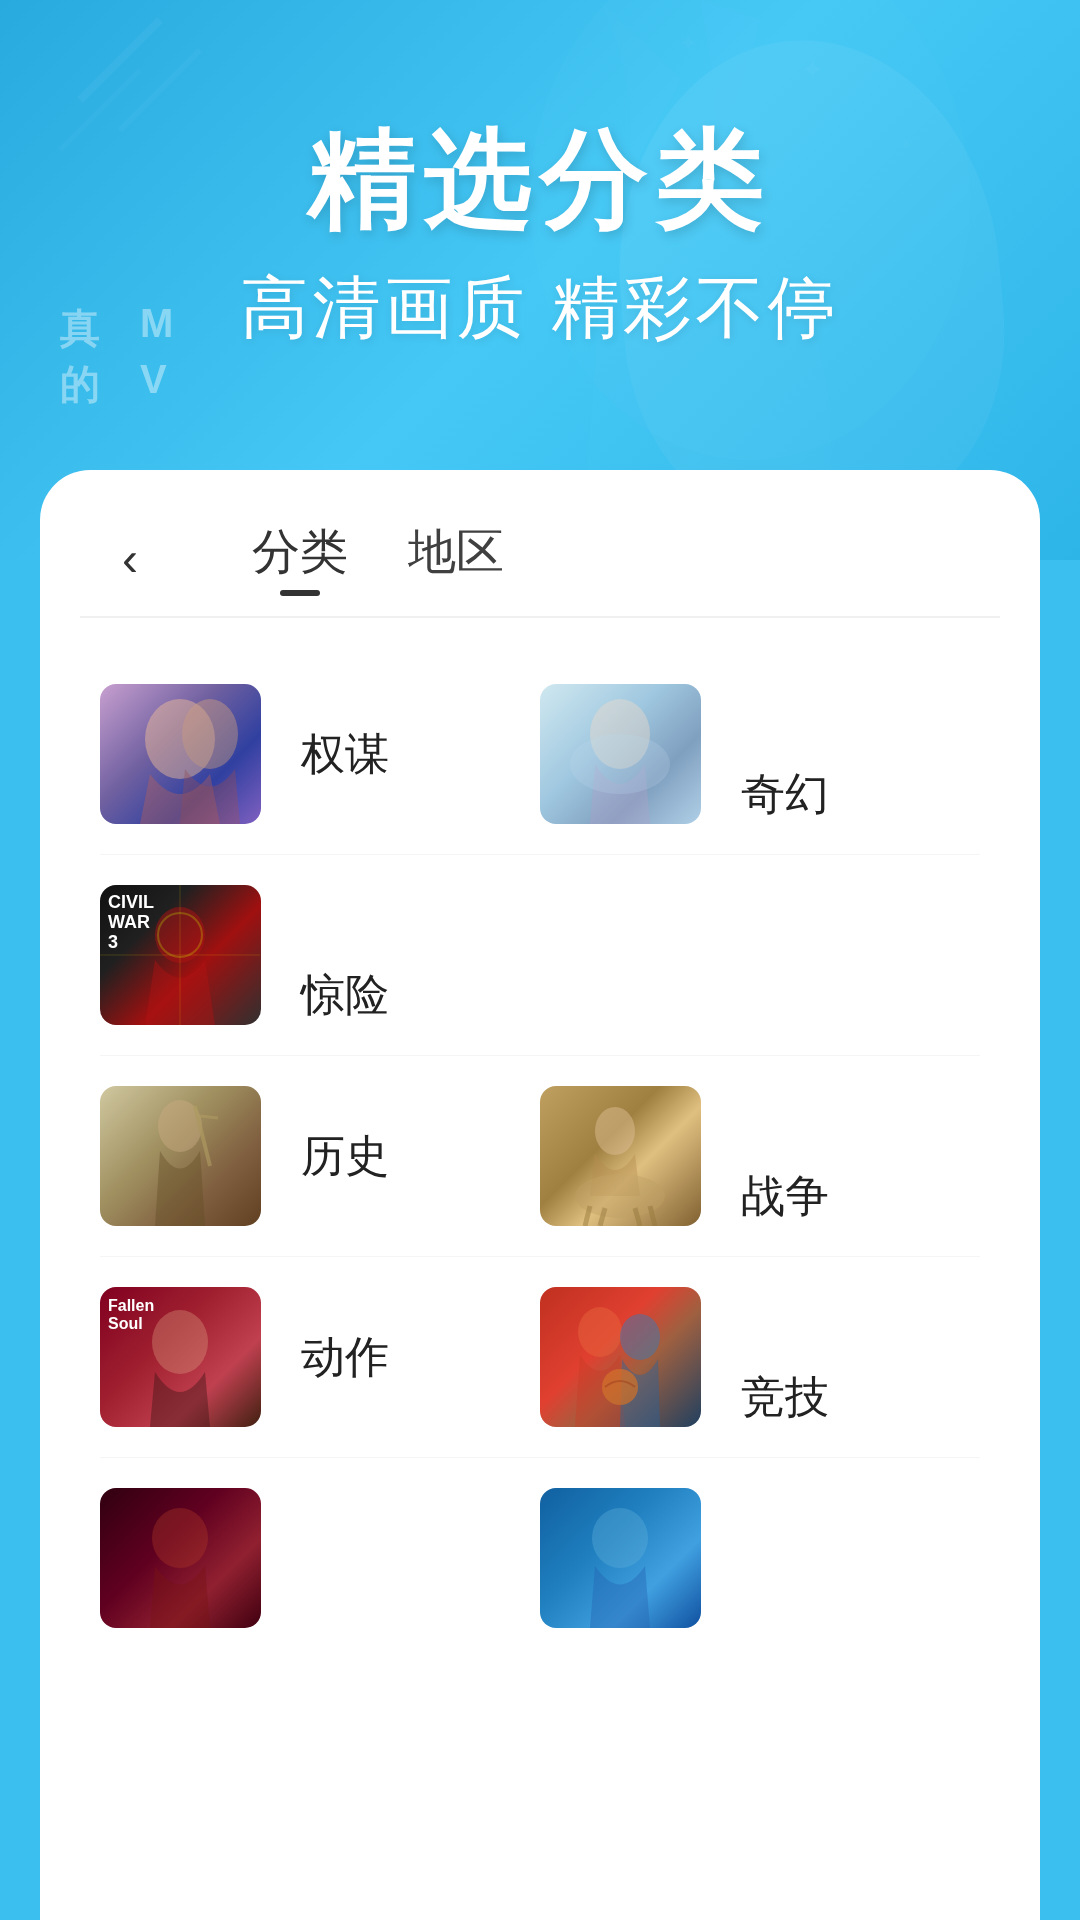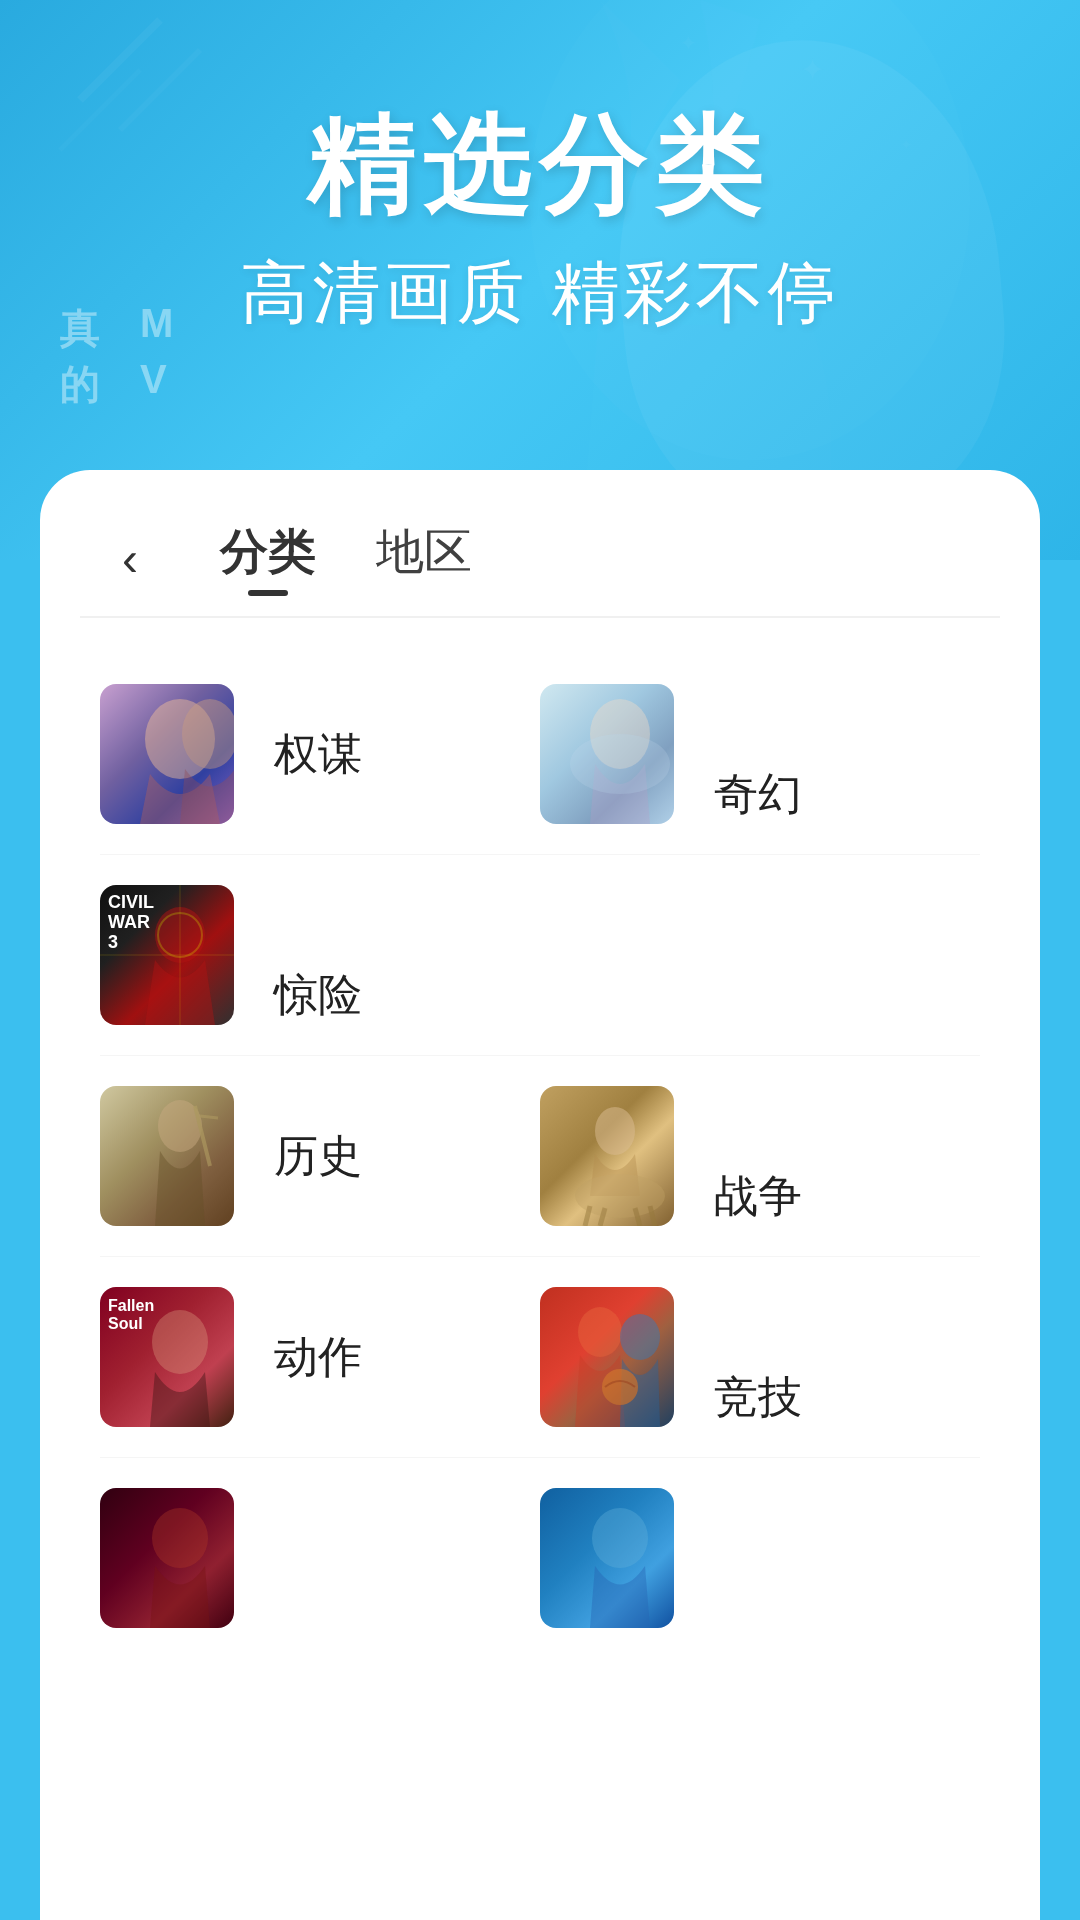--- a/index.html
+++ b/index.html
@@ -48,23 +48,22 @@
       background: rgba(255,255,255,0.15);
       border-radius: 50% 50% 40% 40%;
       transform: rotate(-5deg);
     }
 
     .hero-text {
       position: absolute;
       top: 0;
       left: 0;
       width: 100%;
-      padding-top: 77px;
+      padding-top: 120px;
       text-align: center;
-      margin-top: 28px;
     }
 
     .hero-title {
       font-size: 108px;
       font-weight: 900;
       color: #ffffff;
       letter-spacing: 8px;
       text-shadow: 2px 4px 12px rgba(0,0,0,0.15);
       line-height: 1.1;
     }
@@ -125,21 +124,22 @@
 
     .tab-item {
       font-size: 48px;
       color: #333;
       cursor: pointer;
       position: relative;
       padding-bottom: 12px;
     }
 
     .tab-item.active {
-      font-weight: 700;
+      font-weight: 400;
+      margin-left: 32px;
     }
 
     .tab-item.active::after {
       content: '';
       position: absolute;
       bottom: 0;
       left: 50%;
       transform: translateX(-50%);
       width: 40px;
       height: 6px;
@@ -181,21 +181,21 @@
       flex: 1;
     }
 
     .category-right {
       display: flex;
       align-items: flex-end;
       flex: 1;
     }
 
     .category-thumb {
-      width: 134px;
+      width: 161px;
       height: 140px;
       border-radius: 16px;
       overflow: hidden;
       flex-shrink: 0;
       position: relative;
     }
 
     
     .thumb-quanmou { background: linear-gradient(135deg, #c8a0d0 0%, #7060a0 40%, #3040a0 70%, #8060c0 100%); }
     .thumb-qihuan { background: linear-gradient(135deg, #d0e8f0 0%, #a0c8e0 40%, #80a0c0 70%, #b0d0e8 100%); }

